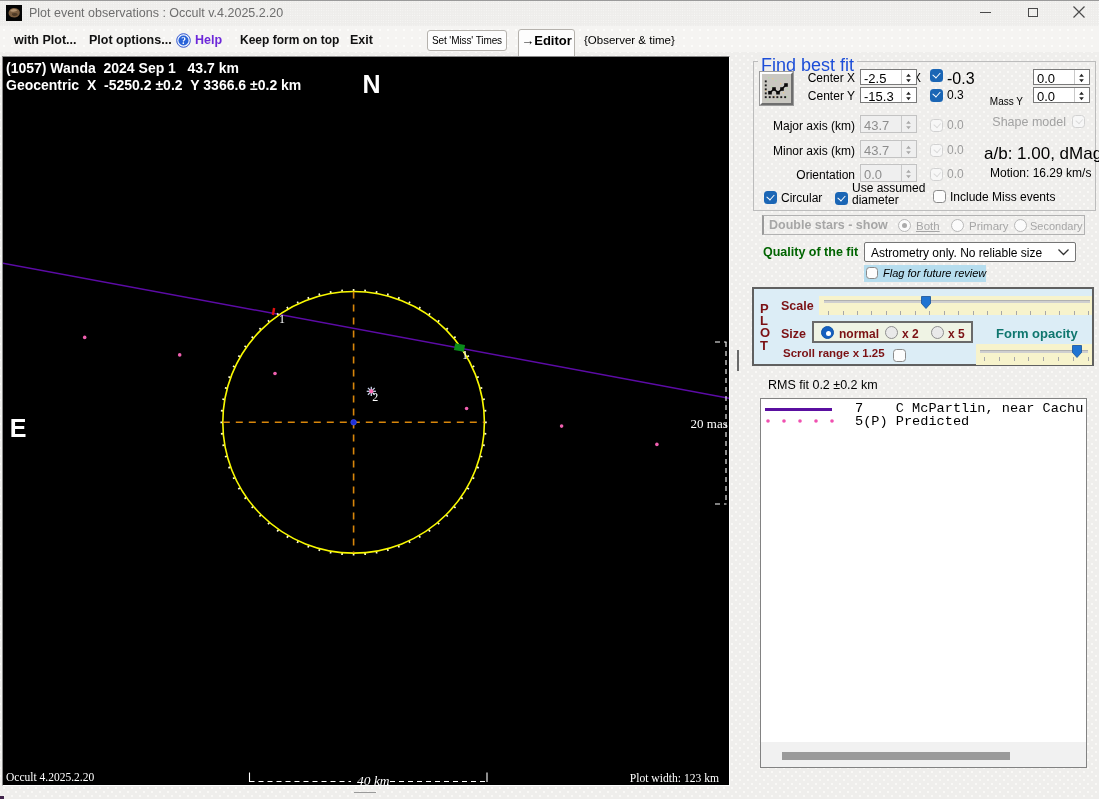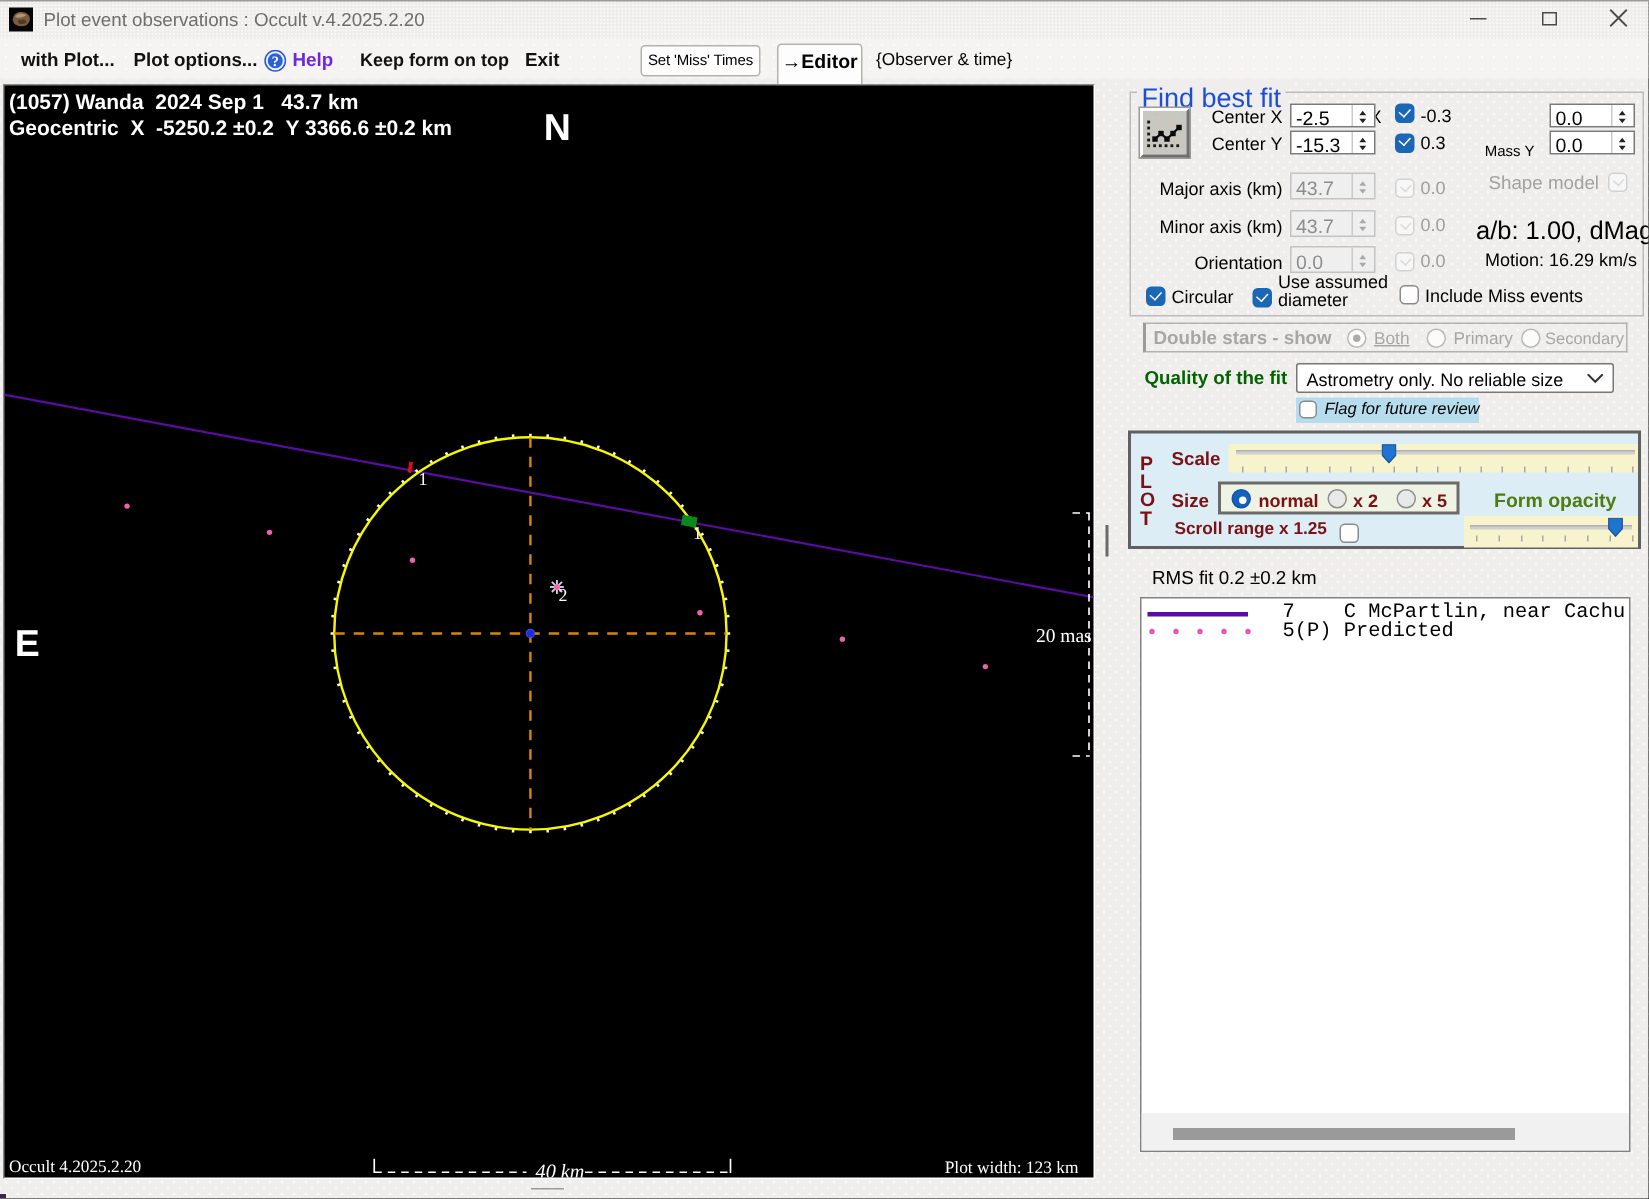--- a/index.html
+++ b/index.html
@@ -209,21 +209,21 @@
     </svg>
   </div>
 <div class="spin" style="left:1033px;top:87px;" data-v="0.0">
     <svg width="13" height="14" viewBox="0 0 13 14">
       <path d="M4.2 5.8 L6.5 2.8 L8.8 5.8 Z" fill="#222"></path>
       <path d="M4.2 8.2 L6.5 11.2 L8.8 8.2 Z" fill="#222"></path>
     </svg>
   </div>
 
 <div class="cbON" style="left:930px;top:69px;"></div>
-<div class="abs" style="left:947px;top:70px;font-size:12px;">-0.3</div>
+<div class="abs" style="left:947px;top:70px;font-size:16px;">-0.3</div>
 <div class="cbON" style="left:930px;top:88.5px;"></div>
 <div class="abs" style="left:947px;top:88px;font-size:12px;">0.3</div>
 
 <div class="abs" style="left:755px;top:119px;width:100px;text-align:right;font-size:12px;">Major axis (km)</div>
 <div class="abs" style="left:755px;top:144px;width:100px;text-align:right;font-size:12px;">Minor axis (km)</div>
 <div class="abs" style="left:755px;top:168px;width:100px;text-align:right;font-size:12px;">Orientation</div>
 <div class="spind" style="left:860px;top:115px;" data-v="43.7">
     <svg width="13" height="16" viewBox="0 0 13 16">
       <path d="M4.2 6.8 L6.5 3.8 L8.8 6.8 Z" fill="#a8a8a8"></path>
       <path d="M4.2 9.2 L6.5 12.2 L8.8 9.2 Z" fill="#a8a8a8"></path>
@@ -311,21 +311,21 @@
 <div class="tick" style="left:1088.1px;top:311px;"></div>
 <div class="abs" style="left:781px;top:327px;font-size:12.5px;font-weight:bold;color:#7b1114;">Size</div>
 
 <div class="abs" style="left:812px;top:321px;width:161px;height:22px;border:2px solid #6a6a6a;background:#eff3e4;"></div>
 <div class="radio2 on" style="left:821px;top:326px;"></div>
 <div class="abs" style="left:839px;top:327px;font-size:12px;font-weight:bold;color:#7b1114;">normal</div>
 <div class="radio2" style="left:885px;top:326px;"></div>
 <div class="abs" style="left:902px;top:327px;font-size:12px;font-weight:bold;color:#7b1114;">x 2</div>
 <div class="radio2" style="left:931px;top:326px;"></div>
 <div class="abs" style="left:948px;top:327px;font-size:12px;font-weight:bold;color:#7b1114;">x 5</div>
-<div class="abs" style="left:996px;top:326px;font-size:13px;font-weight:bold;color:#4d7c0f;">Form opacity</div>
+<div class="abs" style="left:996px;top:326px;font-size:13px;font-weight:bold;color:#0f766e;">Form opacity</div>
 
 <div class="abs" style="left:976px;top:344px;width:116px;height:21px;background:#f7f3cc;"></div>
 <div class="abs" style="left:980px;top:350px;width:108px;height:3px;background:#cfcfcf;border-top:1px solid #b0b0b0;"></div>
 <svg class="abs" style="left:1072px;top:345px;" width="10" height="13" viewBox="0 0 10 13">
     <path d="M0.5 0.5 H9.5 V7.5 L5 12.5 L0.5 7.5 Z" fill="#1f74d2" stroke="#15519a" stroke-width="0.8"></path>
   </svg>
 <div class="tick" style="left:984.0px;top:357px;"></div>
 <div class="tick" style="left:998.8px;top:357px;"></div>
 <div class="tick" style="left:1013.6px;top:357px;"></div>
 <div class="tick" style="left:1028.4px;top:357px;"></div>

